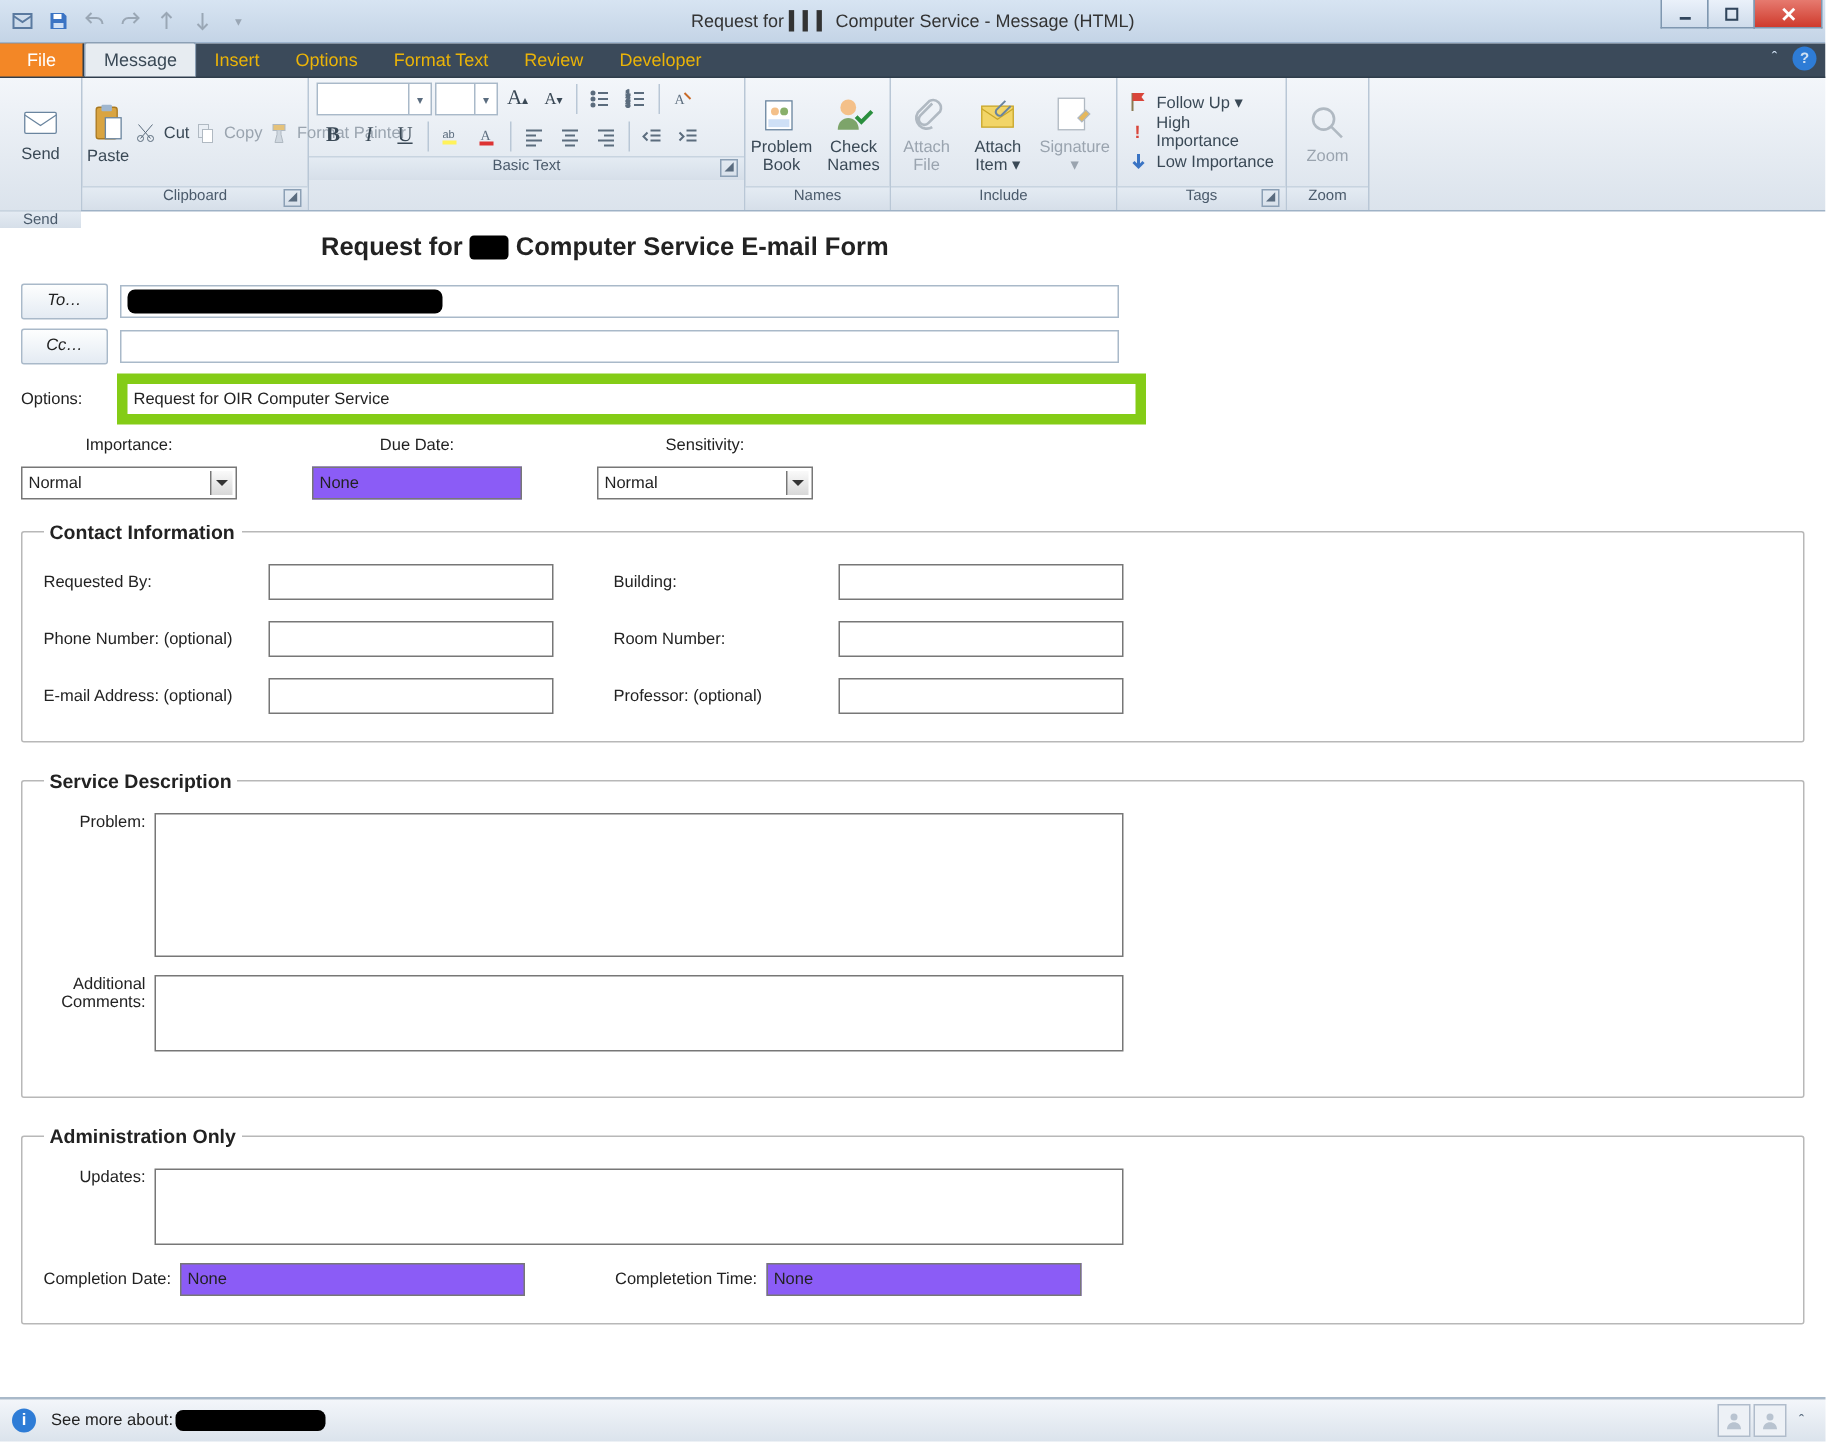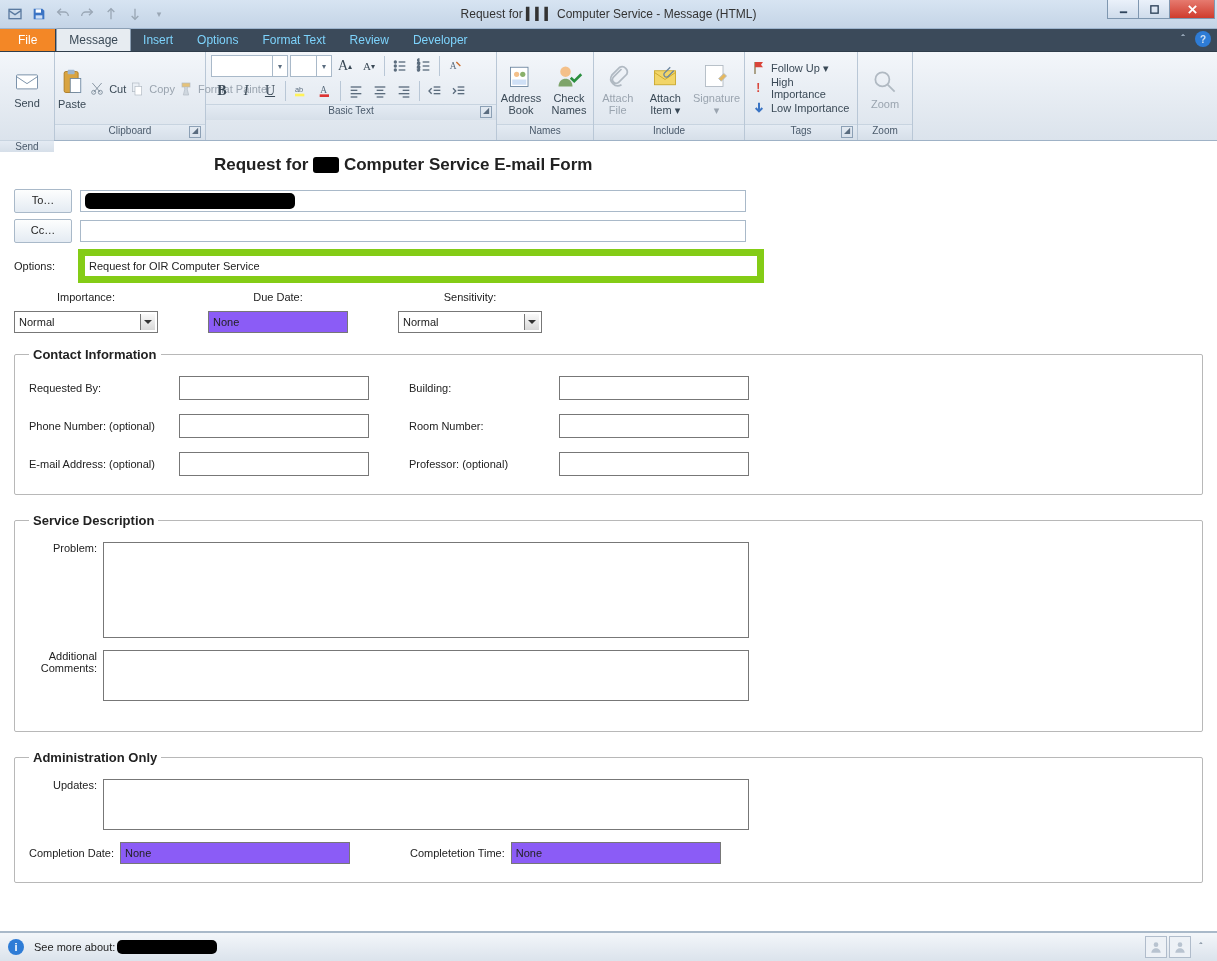--- a/index.html
+++ b/index.html
@@ -11,21 +11,21 @@
   .qbtn.dim{color:#9aa7b5;}
   .wtitle{position:absolute;left:0;right:0;text-align:center;font-size:12px;color:#333;pointer-events:none;}
   .wbtns{position:absolute;right:2px;top:0;display:flex;}
   .wbtn{width:30px;height:18px;border:1px solid #7f97b0;background:linear-gradient(#eaf1fa,#cfdceb);display:flex;align-items:center;justify-content:center;margin-left:-1px;border-top:none;}
   .wbtn svg{width:11px;height:11px;}
   .wbtn.close{width:44px;background:linear-gradient(#e67a6f,#cf3b2d);}
   .wbtn.close svg{stroke:#fff;}
   
   .tabsrow{height:22px;background:#3b4a5a;display:flex;align-items:flex-end;border-bottom:1px solid #2f3d4b;position:relative;}
   .filetab{background:#f38726;color:#fff;font-size:12px;height:22px;line-height:22px;padding:0 18px;border-right:1px solid #2f3d4b;}
-  .tab{color:#7dd3fc;font-size:12px;height:22px;line-height:22px;padding:0 12px;cursor:default;}
+  .tab{color:#eab308;font-size:12px;height:22px;line-height:22px;padding:0 12px;cursor:default;}
   .tab.active{background:#e7ecf1;color:#3a4956;border:1px solid #8ca0b5;border-bottom:none;border-radius:2px 2px 0 0;}
   .helpminimize{position:absolute;right:6px;top:2px;display:flex;gap:4px;}
   .helpminimize span{display:inline-flex;align-items:center;justify-content:center;width:16px;height:16px;color:#cfe0f2;}
   .helpcircle{width:14px;height:14px;border-radius:50%;background:#2e7cd6;color:#fff;font-weight:bold;font-size:10px;display:flex;align-items:center;justify-content:center;}
   
   .ribbon{height:88px;background:linear-gradient(#f3f6fa,#dbe3ec);border-bottom:1px solid #9fb2c6;display:flex;}
   .group{border-right:1px solid #b9c7d6;height:100%;display:flex;flex-direction:column;}
   .gbody{flex:1;display:flex;align-items:center;}
   .glabel{height:15px;font-size:10px;text-align:center;color:#4a5a6b;background:linear-gradient(#e4ebf3,#d6dfe9);border-top:1px solid #c8d4e0;position:relative;}
   .glabel .dlg{position:absolute;right:4px;top:1px;width:10px;height:10px;border:1px solid #8ca0b5;font-size:8px;line-height:8px;text-align:center;color:#5a6c7f;}
@@ -45,21 +45,21 @@
   .rb{width:22px;height:20px;display:flex;align-items:center;justify-content:center;color:#3a4956;}
   .rb svg{width:16px;height:16px;}
   .sep{width:1px;height:20px;background:#b9c7d6;margin:0 2px;}
   .followitem{display:flex;align-items:center;height:20px;padding:0 6px;color:#3a4956;}
   .followitem svg{width:16px;height:16px;margin-right:4px;}
   
   .body{padding:10px 14px 6px 14px;}
   .formtitle{font-size:17px;font-weight:bold;text-align:left;margin:4px 0 14px 200px;}
   .redbox{display:inline-block;width:26px;height:16px;background:#000;border-radius:3px;vertical-align:-3px;}
   .addrrow{display:flex;align-items:center;margin-bottom:6px;}
-  .addrbtn{width:56px;height:22px;border:1px solid #a9b9c9;background:linear-gradient(#fdfefe,#e4ebf3);border-radius:2px;text-align:center;line-height:20px;margin-right:8px;}
+  .addrbtn{width:56px;height:22px;border:1px solid #a9b9c9;background:linear-gradient(#fdfefe,#e4ebf3);border-radius:2px;text-align:center;line-height:20px;margin-right:8px;font-style:italic;}
   .addrinput{flex:0 0 664px;height:20px;border:1px solid #a9b9c9;background:#fff;}
   .toredact{position:relative;}
   .toredact::after{content:"";position:absolute;left:4px;top:2px;width:210px;height:16px;background:#000;border-radius:5px;}
   .subjrow{display:flex;align-items:center;margin-bottom:8px;}
   .subjrow label{width:56px;margin-right:8px;}
   .subjinput{flex:0 0 664px;height:20px;border:7px solid #84cc16;background:#fff;padding:0 4px;line-height:20px;}
   .metarow{display:flex;align-items:center;gap:50px;margin:8px 0 14px 0;}
   .metarow .item{display:flex;align-items:center;gap:8px;flex-direction:column;}
   .dd{height:20px;border:1px solid #777;background:#fff;position:relative;padding:0 18px 0 4px;line-height:20px;min-width:110px;}
   .dd::after{content:"";position:absolute;right:2px;top:2px;width:14px;height:16px;border-left:1px solid #777;background:linear-gradient(#fafafa,#d8d8d8);}
@@ -326,21 +326,21 @@
 
   <div class="group" style="width:96px;">
     <div class="gbody">
       <div class="bigbtn" style="width:44px">
         <svg viewBox="0 0 32 32">
             <rect x="4" y="6" width="20" height="22" fill="#fff" stroke="#6a859f"></rect>
             <circle cx="11" cy="14" r="3" fill="#f4c089"></circle>
             <circle cx="18" cy="14" r="3" fill="#89b06a"></circle>
             <rect x="6" y="20" width="16" height="6" fill="#cfe0f6"></rect>
           </svg>
-        <span class="lbl" style="white-space:pre-line">Address
+        <span class="lbl" style="white-space:pre-line">Problem
 Book</span>
       </div>
       <div class="bigbtn" style="width:44px">
         <svg viewBox="0 0 32 32">
             <circle cx="12" cy="11" r="6" fill="#f4c089"></circle>
             <path d="M4 28c0-6 4-9 8-9s8 3 8 9" fill="#7da46a"></path>
             <path d="M18 18l4 4 8-8" stroke="#2a8f3e" stroke-width="3" fill="none"></path>
           </svg>
         <span class="lbl" style="white-space:pre-line">Check
 Names</span>

